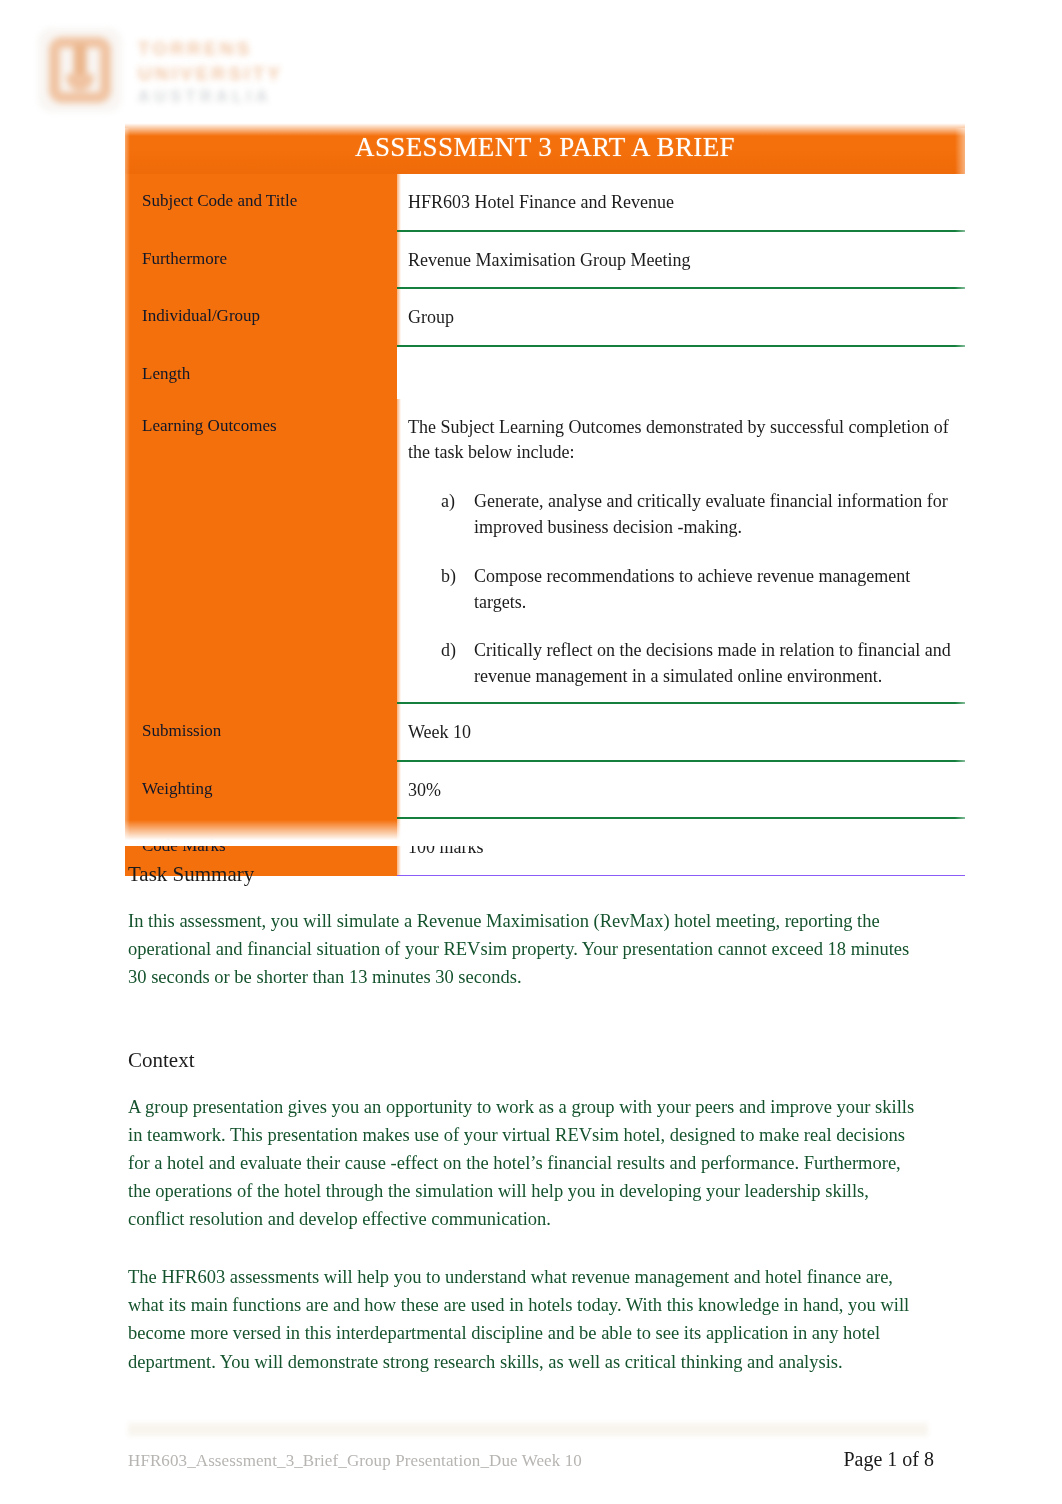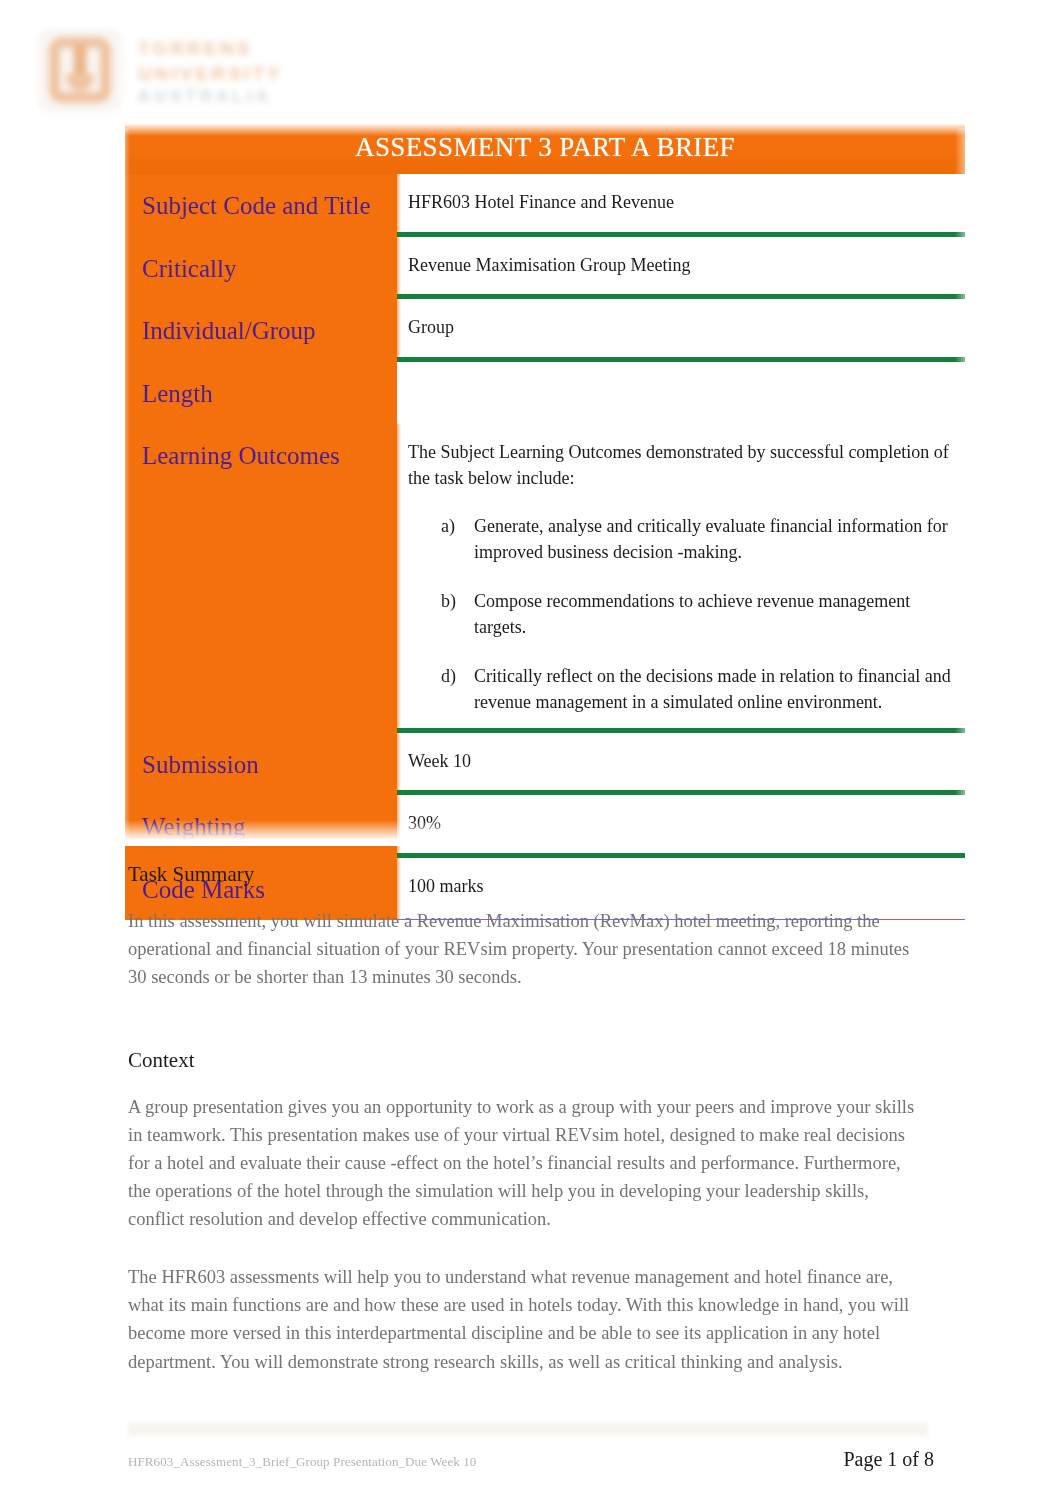--- a/index.html
+++ b/index.html
@@ -107,34 +107,34 @@
 
   .brow {
     display: flex;
     align-items: stretch;
     position: relative;
   }
   .brow .lbl {
     width: 272px;
     flex: 0 0 272px;
     background: #f4700c;
-    color: #4c1d95;
-    font-size: 25px;
+    color: #0f172a;
+    font-size: 17px;
     padding: 16px 0 14px 17px;
     line-height: 1.3;
     filter: blur(0.35px);
   }
   .brow .val {
     flex: 1 1 auto;
     background: #ffffff;
     color: #1c1c1c;
     font-size: 18px;
     padding: 16px 14px 14px 11px;
     line-height: 1.42;
-    border-bottom: 5px solid #15803d;
+    border-bottom: 2px solid #15803d;
     position: relative;
   }
   .brow .val:before {
     content: "";
     position: absolute;
     left: 0; top: 0; bottom: 0;
     width: 4px;
     background: linear-gradient(90deg, rgba(244,112,12,0.55), rgba(244,112,12,0));
   }
   .brow:last-child .val { border-bottom: 1px solid #8b5cf6; }
@@ -191,21 +191,21 @@
     color: #1c1c1c;
     margin: 0 0 20px 0;
     font-weight: normal;
     line-height: 1.2;
   }
   .sec-head.second { margin-top: 56px; }
   .para {
     font-size: 18.5px;
     line-height: 1.52;
     margin: 0 0 30px 0;
-    color: #737373;
+    color: #14532d;
     text-align: left;
   }
   .para.tight { margin-bottom: 0; }
 
   
   .footer-band {
     position: absolute;
     left: 128px;
     top: 1423px;
     width: 800px;
@@ -217,21 +217,21 @@
   .footer {
     position: absolute;
     left: 128px;
     top: 1448px;
     width: 806px;
     display: flex;
     justify-content: space-between;
     align-items: baseline;
   }
   .footer .fl {
-    font-size: 13px;
+    font-size: 17px;
     color: #b7b5b2;
     letter-spacing: 0.1px;
   }
   .footer .fr {
     font-size: 20px;
     color: #1a1a1a;
   }
 </style>
 </head>
 <body>
@@ -255,21 +255,21 @@
   </div>
 
   <div class="brief-body">
 
     <div class="brow">
       <div class="lbl">Subject Code and Title</div>
       <div class="val">HFR603 Hotel Finance and Revenue</div>
     </div>
 
     <div class="brow">
-      <div class="lbl">Critically</div>
+      <div class="lbl">Furthermore</div>
       <div class="val">Revenue Maximisation Group Meeting</div>
     </div>
 
     <div class="brow">
       <div class="lbl">Individual/Group</div>
       <div class="val">Group</div>
     </div>
 
     <div class="brow">
       <div class="lbl">Length</div>

